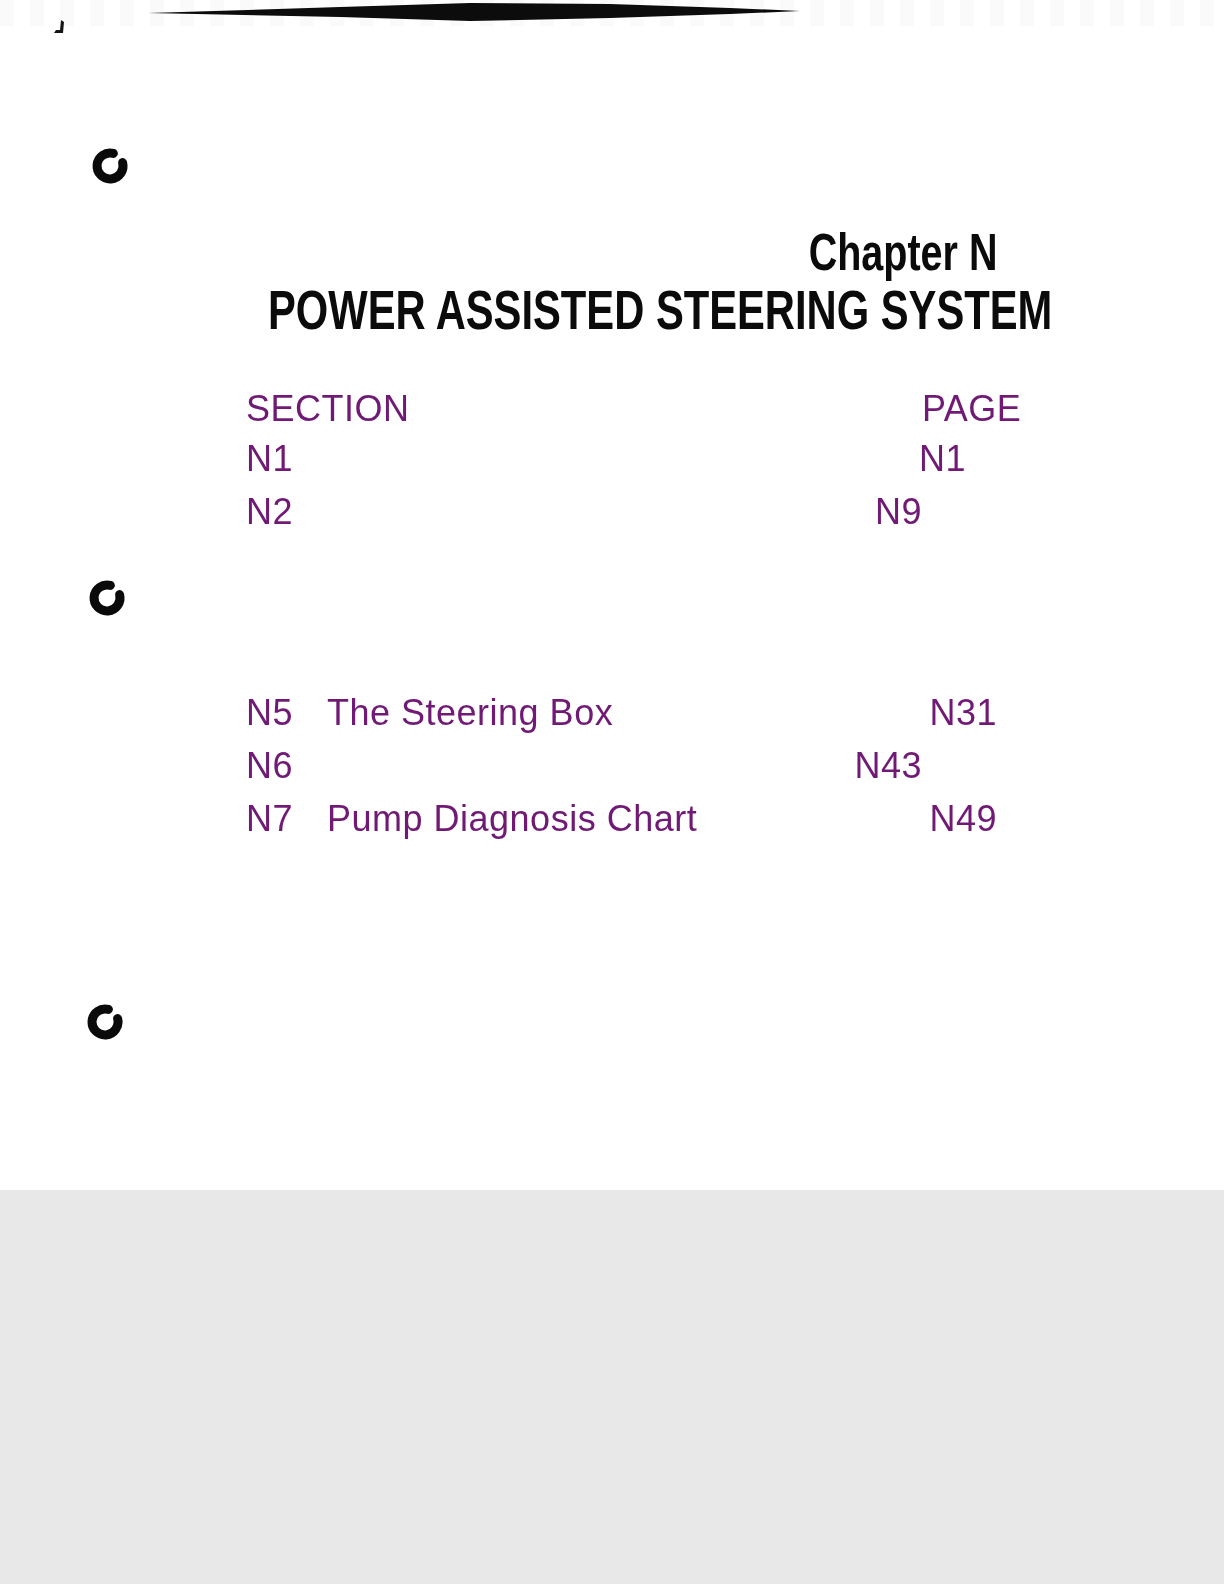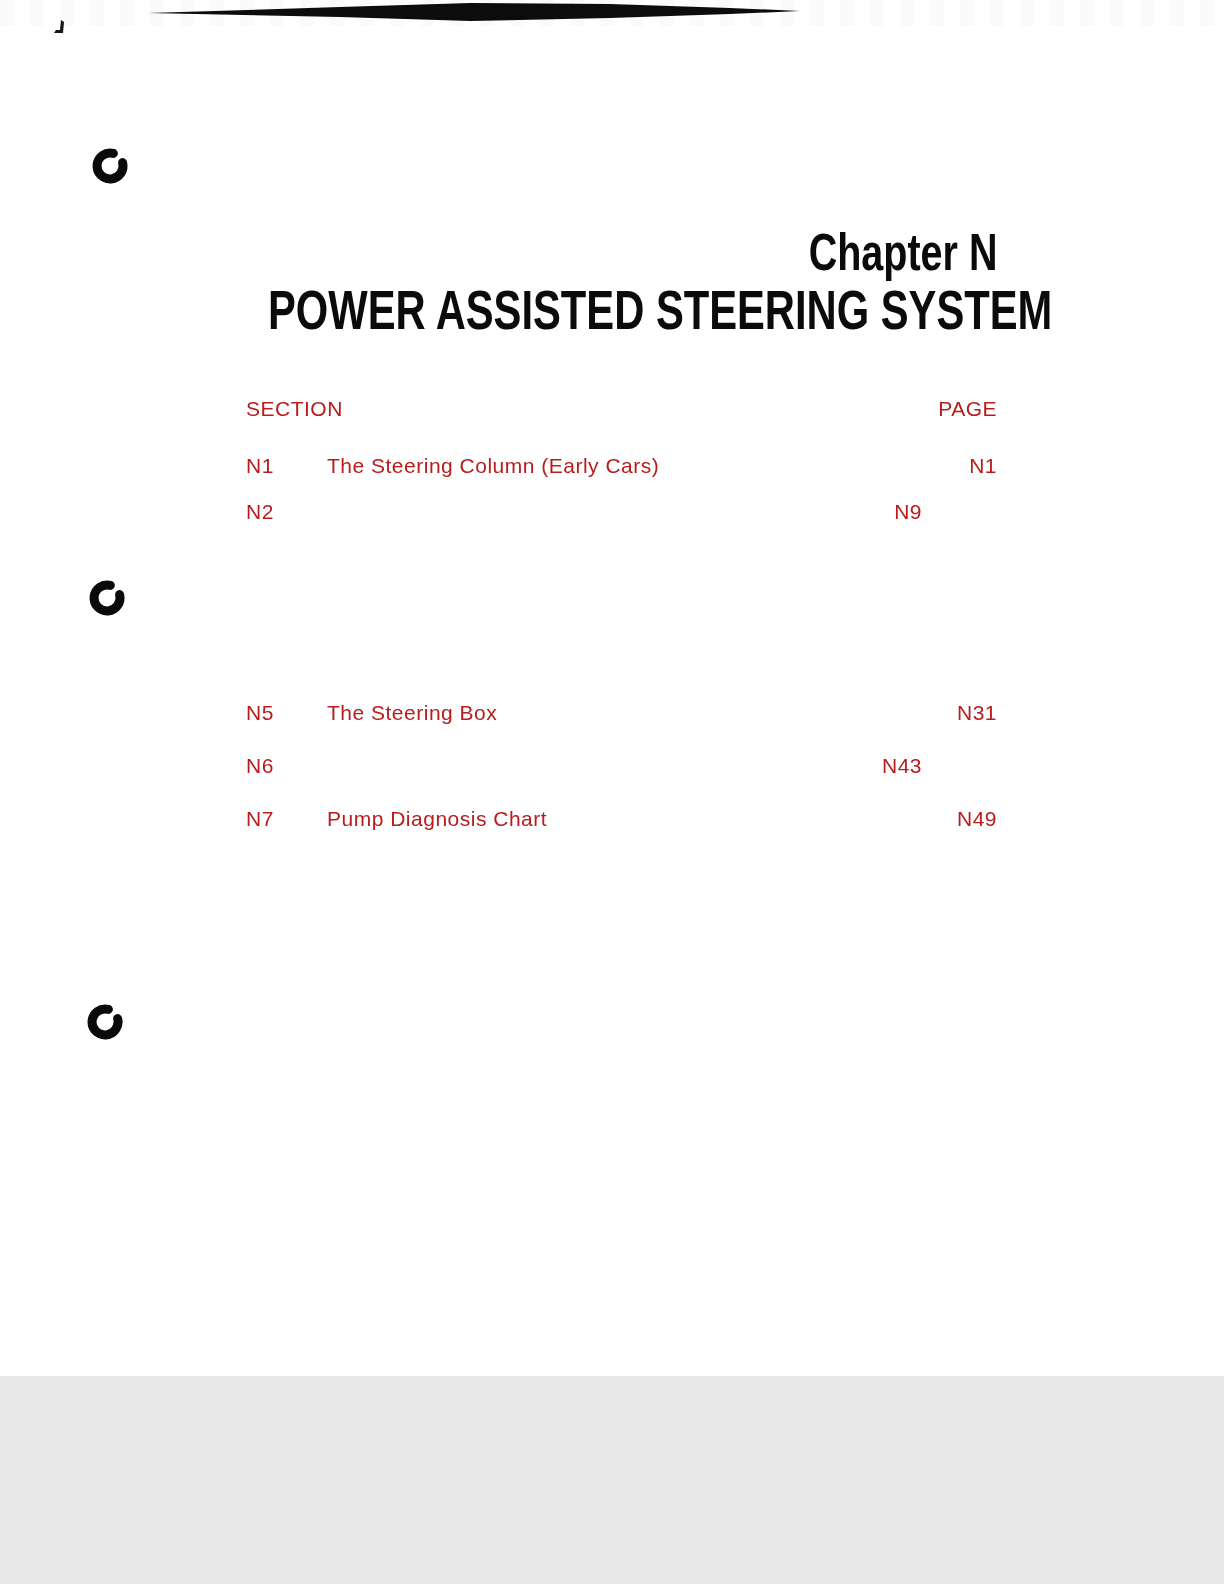--- a/index.html
+++ b/index.html
@@ -1,18 +1,18 @@
 <!DOCTYPE html>
 <html><head>
 <meta charset="utf-8">
 <style>
   html,body{margin:0;padding:0;background:#e8e8e8;}
   .page{
     position:relative;
-    width:1224px;height:1376px;
+    width:1224px;height:1190px;
     margin:0 auto;
     background:#ffffff;
     overflow:hidden;
     font-family:"Liberation Sans", sans-serif;
     color:#111111;
   }
   
   .scan-band{
     position:absolute;left:0;top:0;width:1224px;height:26px;
     background:repeating-linear-gradient(90deg,
@@ -37,29 +37,29 @@
   .doc-title{
     position:absolute;top:282px;left:268px;
     font-size:56px;font-weight:bold;line-height:1;
     white-space:nowrap;color:#0b0b0b;
     transform:scaleX(0.745);transform-origin:0 50%;
     letter-spacing:0px;margin:0;
   }
 
   .toc{
     position:absolute;left:246px;top:391px;width:751px;height:470px;
-    font-size:21px;letter-spacing:0.5px;line-height:36px;color:#b91c1c;
+    font-size:36px;letter-spacing:0.5px;line-height:36px;color:#701a75;
   }
   .toc-row{
     position:absolute;left:0;width:751px;
     display:grid;grid-template-columns:81px 595px 1fr;
   }
   .toc-head{top:0;}
   .toc-head .col-title{grid-column:1 / span 2;}
-  .row-1{top:57px;}
+  .row-1{top:50px;gap:44px;}
   .row-2{top:103px;}
   .row-3{top:157px;}
   .row-4{top:214px;height:72px;}
   .row-5{top:304px;}
   .row-6{top:357px;}
   .row-7{top:410px;}
   .col-num{text-align:left;}
   .col-title{text-align:left;}
   .col-page{text-align:right;white-space:nowrap;}
   .row-4 .col-page{align-self:end;}
@@ -102,21 +102,20 @@
 
   <div class="toc">
 
     <div class="toc-row toc-head">
       <div class="col-title">SECTION</div>
       <div class="col-page">PAGE</div>
     </div>
 
     <div class="toc-row row-1">
       <div class="col-num">N1</div>
-      <div class="col-title">The Steering Column (Early Cars)</div>
       <div class="col-page">N1</div>
     </div>
 
     <div class="toc-row row-2">
       <div class="col-num">N2</div>
       <div class="col-page">N9</div>
     </div>
 
 
 

